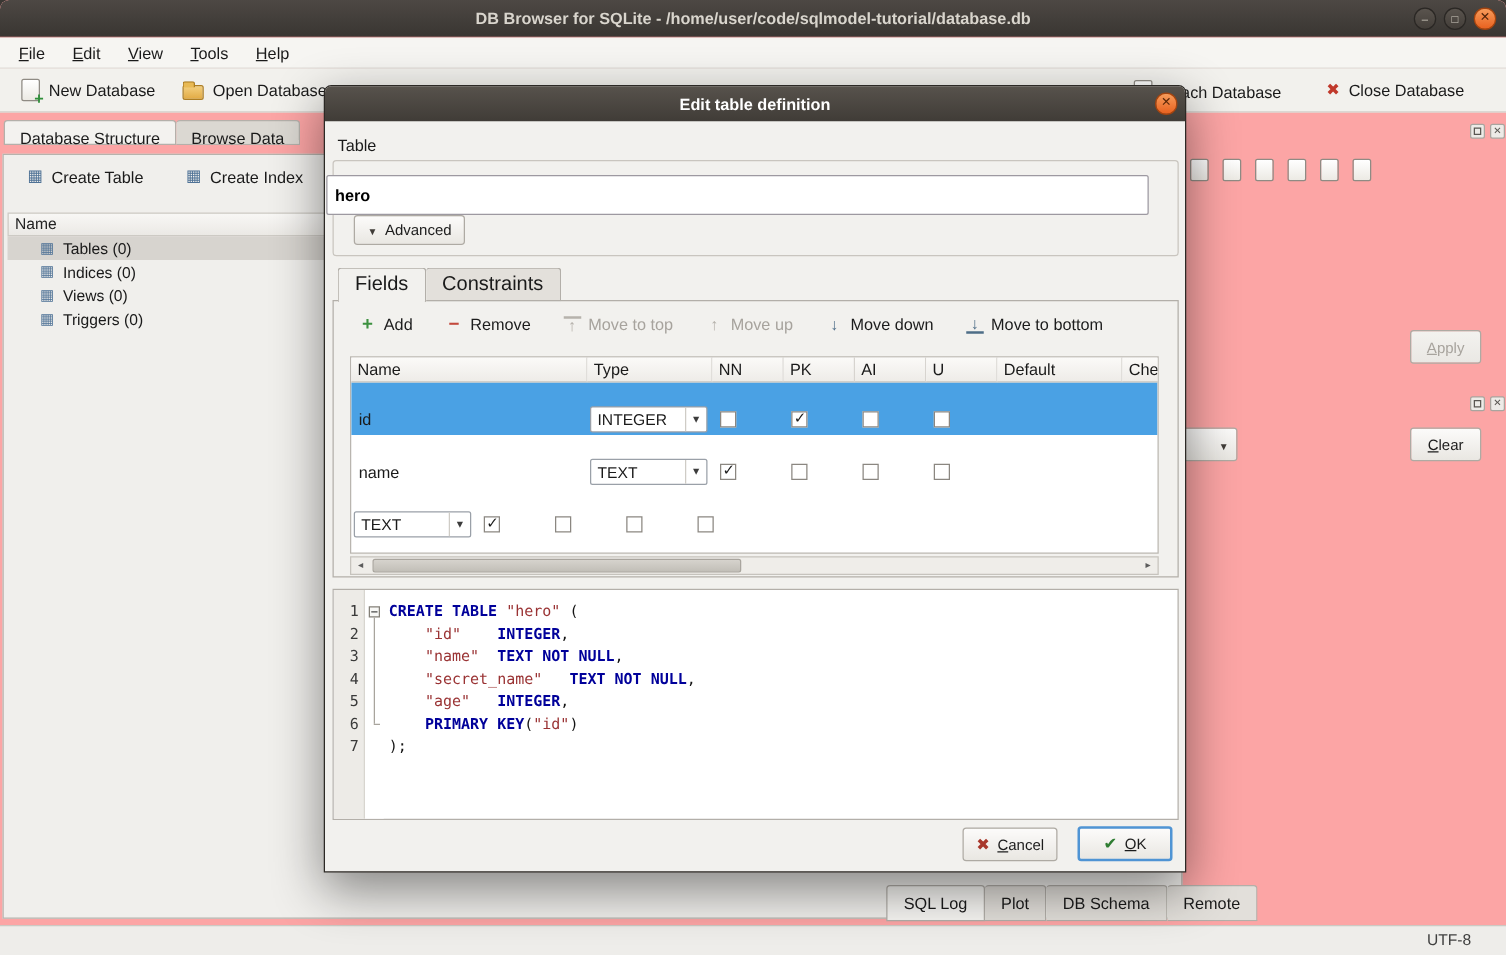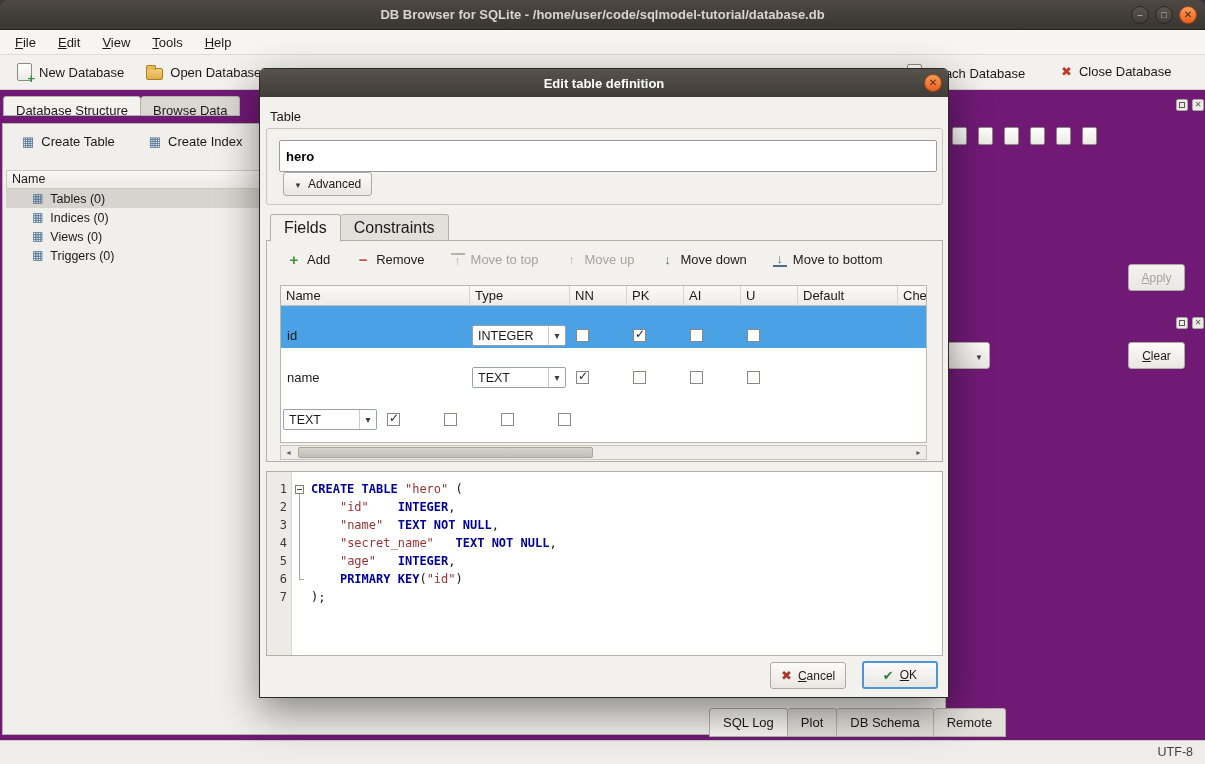--- a/index.html
+++ b/index.html
@@ -1,17 +1,17 @@
 <!DOCTYPE html>
 <html><head>
 <meta charset="utf-8">
 <style>
   *{box-sizing:border-box;margin:0;padding:0}
   html,body{width:1205px;height:764px;background:#3a3733}
-  #root{position:relative;width:1205px;height:764px;background:#701a75;overflow:hidden;
+  #root{position:relative;width:1205px;height:764px;background:#fca5a5;overflow:hidden;
         font-family:"Liberation Sans","DejaVu Sans",sans-serif;font-size:13px;color:#1a1a1a;
         border-radius:7px 7px 0 0}
   
   .titlebar{position:absolute;top:0;left:0;right:0;height:30px;
     background:linear-gradient(#4d4844,#393632);border-bottom:1px solid #26231f;
     display:flex;align-items:center;justify-content:center;border-radius:7px 7px 0 0}
   .win-title{color:#d9d5cd;font-weight:bold;font-size:13px}
   .win-btns{position:absolute;right:8px;top:6px;display:flex;gap:6px}
   .wbtn{width:18px;height:18px;border-radius:50%;background:linear-gradient(#5a544e,#433e39);
     border:1px solid #2a2724;color:#cfcabf;font-size:9px;line-height:16px;text-align:center}
@@ -68,33 +68,33 @@
   .clear-btn{position:absolute;top:342px;left:1128px;width:57px;height:27px}
   .mode-combo{position:absolute;top:342px;left:905px;width:85px;height:27px;justify-content:flex-end;padding-right:6px}
   .tri::before{content:"▼";font-size:8px;color:#3f3b37}
   
   .bottomtabs{position:absolute;top:708px;left:709px;display:flex}
   .btab{height:29px;line-height:28px;padding:0 13px;background:#e2dfda;border:1px solid #b3afa9;
     border-left:none;border-radius:3px 3px 0 0;font-size:13px}
   .btab:first-child{border-left:1px solid #b3afa9}
   .btab.active{background:#f7f6f3}
   .statusbar{position:absolute;top:740px;left:0;right:0;height:24px;background:#eeedea;border-top:1px solid #ccc9c3}
-  .enc{position:absolute;right:12px;top:4px;font-size:12.5px;color:#3f3f3f}
+  .enc{position:absolute;right:28px;top:4px;font-size:12.5px;color:#3f3f3f}
   
   .dialog{position:absolute;top:68px;left:259px;width:690px;height:630px;z-index:30;
     border:1px solid #2c2925;border-radius:6px 6px 0 0;box-shadow:0 14px 40px rgba(0,0,0,.45);background:#f2f1ee}
   .dtitle{height:28px;background:linear-gradient(#57524c,#403c37);border-radius:5px 5px 0 0;position:relative;
     display:flex;align-items:center;justify-content:center;color:#fff;font-weight:bold;font-size:13px}
   .dclose{position:absolute;right:6px;top:5px;width:18px;height:18px;border-radius:50%;
     background:linear-gradient(#f79c5b,#e8611f);border:1px solid #a4440f;color:#5b2708;
     font-size:10px;font-weight:bold;line-height:15px;text-align:center}
   .dbody{position:relative;height:601px}
   .tlabel{position:absolute;left:10px;top:12px;font-size:13px}
   .gbox{position:absolute;left:6px;top:31px;width:677px;height:77px;border:1px solid #c9c5bf;border-radius:3px}
-  .tinput{position:absolute;left:19px;top:43px;width:658px;height:26px;border:1px solid #9d99a1;border-radius:2px;
+  .tinput{position:absolute;left:1px;top:43px;width:658px;height:26px;border:1px solid #9d99a1;border-radius:2px;
     background:#fff;font:bold 13px "Liberation Sans","DejaVu Sans",sans-serif;padding:15px 6px;color:#000}
   .advbtn{position:absolute;left:23px;top:75px;height:24px}
   .dtabbar{position:absolute;left:10px;top:117px;display:flex;z-index:2}
   .dtab{height:27px;line-height:26px;padding:0 13px;background:#e3e0db;border:1px solid #b3afa9;
     border-left:none;border-radius:3px 3px 0 0;font-size:16px}
   .dtab:first-child{border-left:1px solid #b3afa9}
   .dtab.active{background:#f2f1ee;height:28px;border-bottom:1px solid #f2f1ee}
   .tabframe{position:absolute;left:6px;top:143px;width:677px;height:222px;border:1px solid #b3afa9;background:#f2f1ee;z-index:1}
   .actions{position:absolute;left:12px;top:7px;display:flex;gap:10px;align-items:center}
   .actbtn{display:inline-flex;gap:6px;align-items:center;padding:3px 7px;border:1px solid transparent;

